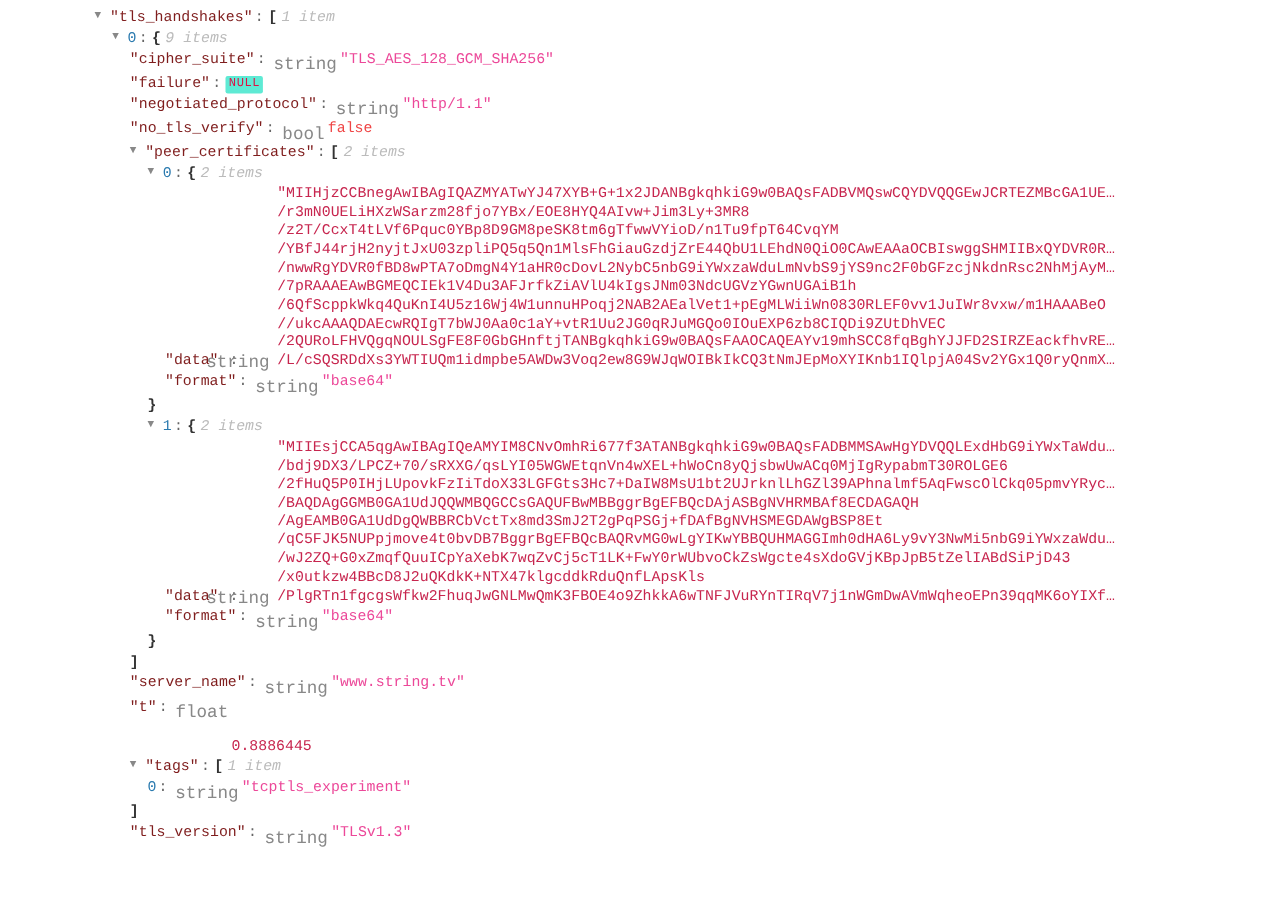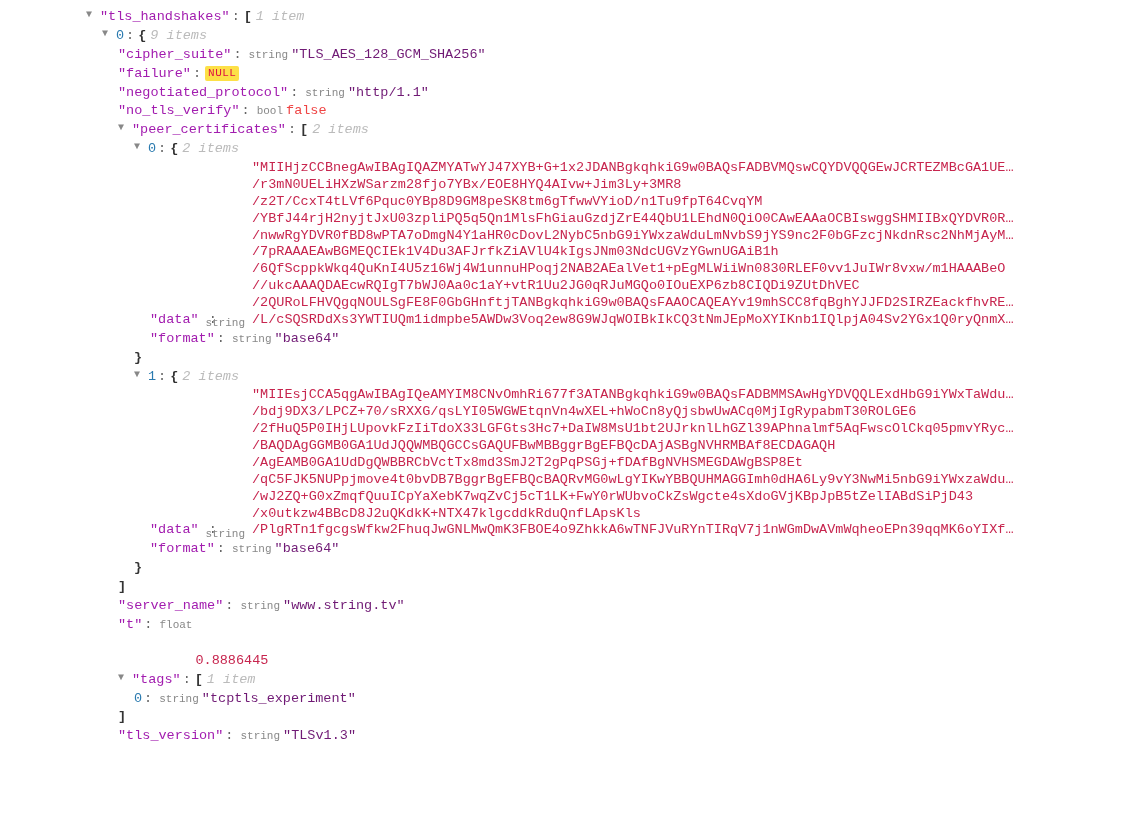--- a/index.html
+++ b/index.html
@@ -16,44 +16,44 @@
   .row { display: flex; align-items: flex-start; padding: 1px 0; }
   .toggle {
     display: inline-block;
     width: 12px;
     color: #888;
     cursor: pointer;
     user-select: none;
     font-size: 10px;
     margin-right: 2px;
   }
-  .key { color: #a21caf; }
+  .key { color: #7f1d1d; }
   .key::before { content: '"'; }
   .key::after { content: '"'; }
   .colon { color: #666; margin: 0 4px 0 2px; }
   .bracket { color: #333; font-weight: bold; }
   .type-label {
     font-family: "Courier New", monospace;
-    font-size: 11px;
+    font-size: 16px;
     color: #888;
     margin: 0 3px;
     position: relative;
     top: 2px;
   }
   .type-null {
     font-family: "Courier New", monospace;
     font-size: 11px;
     color: #d14;
-    background: #fde047;
+    background: #5eead4;
     padding: 1px 3px;
     border-radius: 2px;
     letter-spacing: 0.5px;
   }
   .count { color: #bbb; font-style: italic; margin-left: 4px; }
-  .string-val { color: #701a75; }
+  .string-val { color: #ec4899; }
   .string-val::before { content: '"'; }
   .string-val::after { content: '"'; }
   .bool-val { color: #ef4444; }
   .num-val { color: #c7254e; margin-top: 36px; }
   .idx { color: #2a7aaf; }
   .ind { display:inline-block; }
   .i1 { width: 86px; } .i2 { width: 102px; } .i3 { width: 118px; }
   .i4 { width: 134px; } .i5 { width: 150px; }
   .data-block { display: flex; align-items: flex-end; }
   .data-lines { display: flex; flex-direction: column; max-width: 800px; overflow: hidden; }

